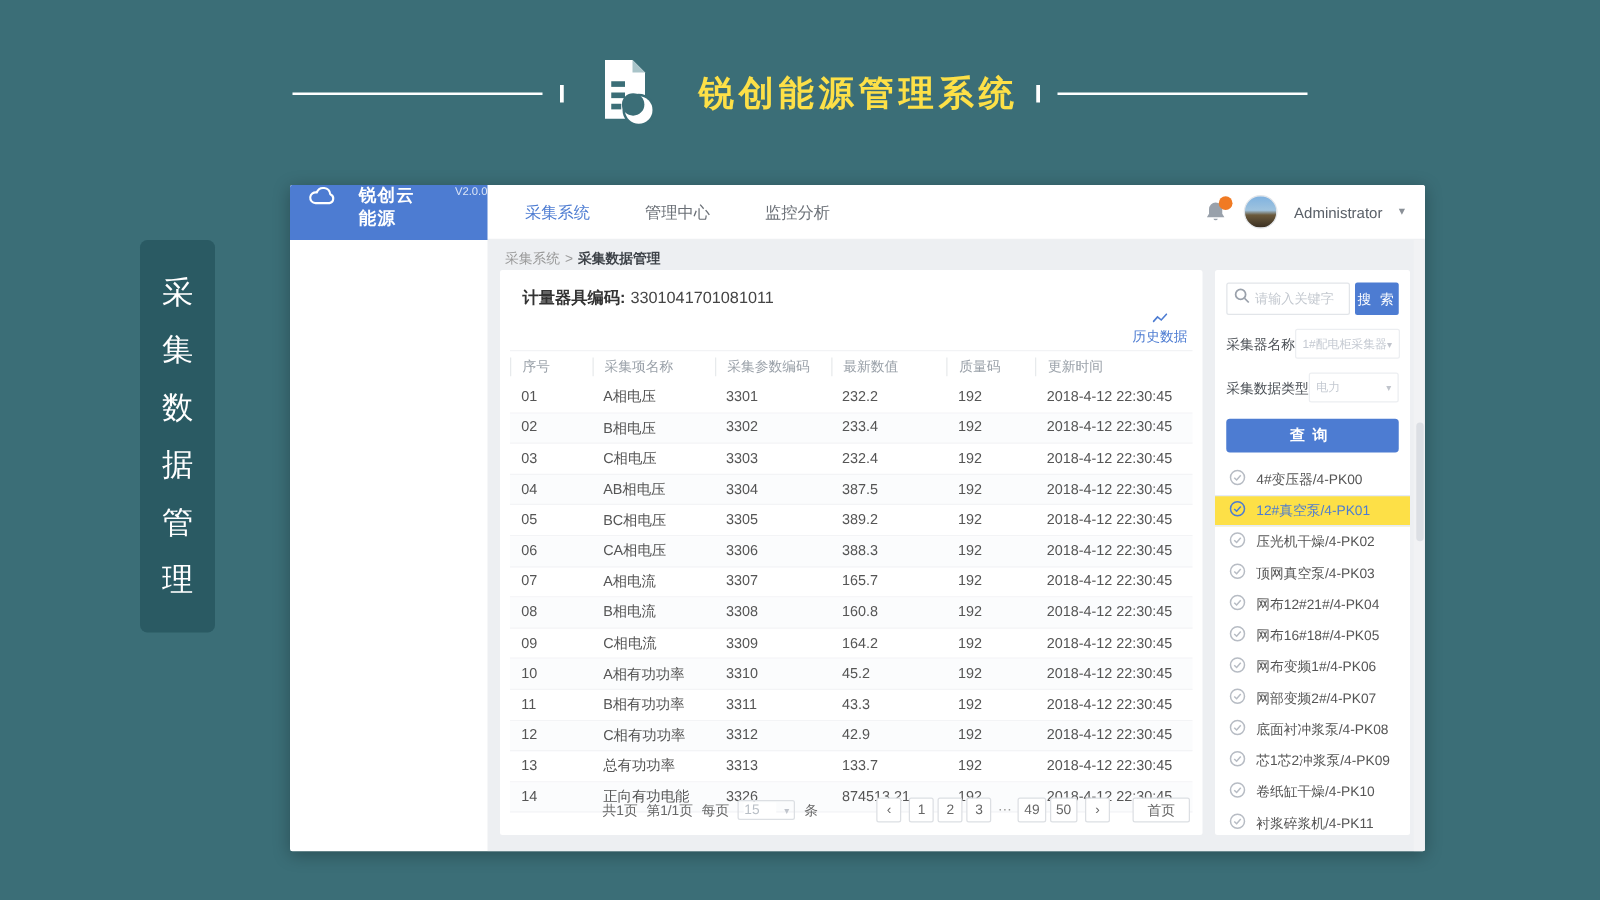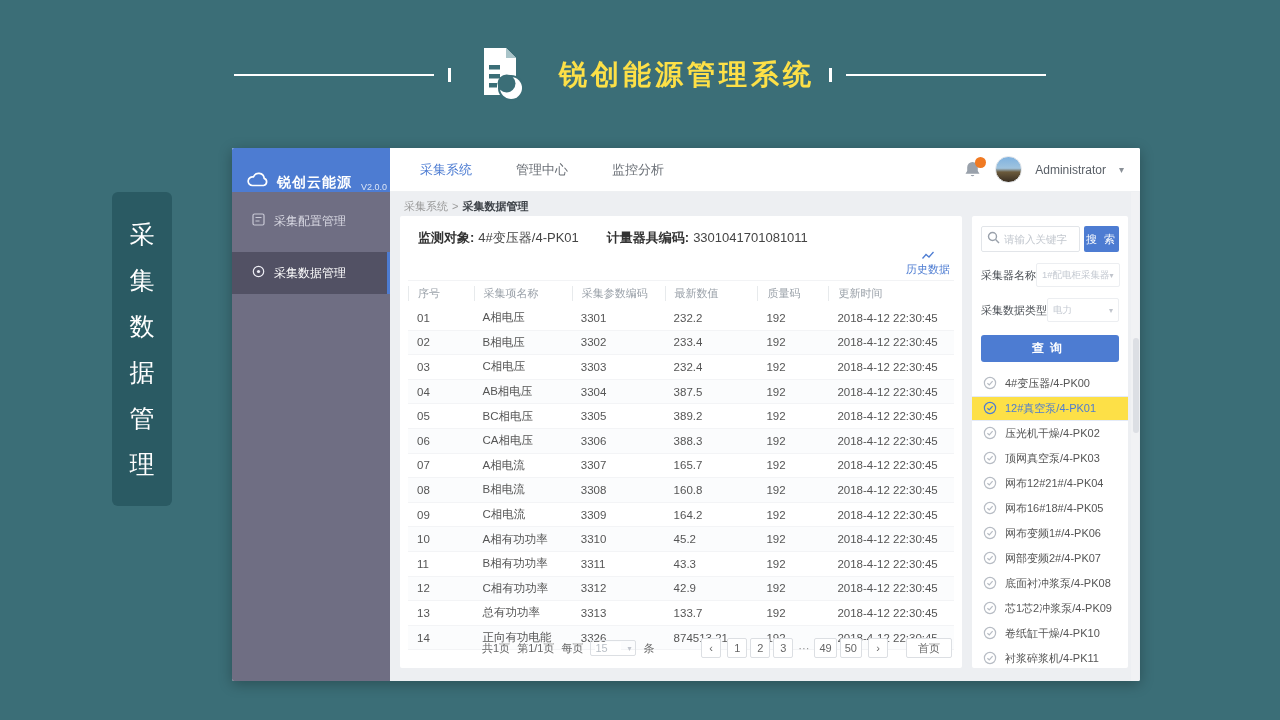--- a/index.html
+++ b/index.html
@@ -19,22 +19,22 @@
               background:#2A5A63; border-radius:6px; display:flex; flex-direction:column;
               align-items:center; justify-content:center; gap:21px; }
   .side-tab .ch { color:#fff; font-size:25px; line-height:1; }
 
   
   .window { position:absolute; left:232px; top:148px; width:908px; height:533px;
             background:#fff; box-shadow:0 3px 14px rgba(0,0,0,.28); border-radius:2px; overflow:hidden; }
 
   .topbar { position:absolute; top:0; left:0; right:0; height:44px; background:#fff;
             display:flex; align-items:center; border-bottom:1px solid #eef0f2; }
-  .logo { width:158px; height:44px; background:#4D7CD2; display:flex; align-items:flex-end;
-          padding-left:14px; gap:7px; flex:0 0 158px; }
+  .logo { width:158px; height:44px; background:#4D7CD2; display:flex; align-items:flex-start;
+          padding-left:14px; gap:17px; flex:0 0 158px; }
   .logo-name { color:#fff; font-size:14px; font-weight:bold; letter-spacing:1px; }
   .logo-ver { color:rgba(255,255,255,.8); font-size:9px; margin-left:2px; }
   .top-nav { display:flex; gap:44px; margin-left:30px; }
   .nav-item { font-size:13px; color:#6a6f76; cursor:pointer; }
   .nav-item.active { color:#4D7CD2; }
   .user-area { margin-left:auto; display:flex; align-items:center; gap:13px; padding-right:16px; }
   .bell-wrap { position:relative; width:18px; height:20px; }
   .badge { position:absolute; top:-3px; right:-4px; width:11px; height:11px; border-radius:50%;
            background:#F07A23; }
   .avatar { width:27px; height:27px; border-radius:50%;
@@ -166,46 +166,28 @@
           <path d="M6.7 15 a1.9 1.9 0 0 0 3.6 0 z" fill="#99A1AB"></path>
         </svg>
         <span class="badge"></span>
       </span>
       <span class="avatar"></span>
       <span class="user-name">Administrator</span>
       <span class="caret">▾</span>
     </div>
   </div>
 
-  <div class="side-menu" id="side-menu">
-      <div class="side-item">
-        <span><svg width="13" height="13" viewBox="0 0 13 13" fill="none" stroke="#C9C9D6" stroke-width="1.2">
-            <rect x="1" y="1" width="11" height="11" rx="1.5"></rect>
-            <line x1="3.5" y1="4.5" x2="9.5" y2="4.5"></line>
-            <line x1="3.5" y1="8" x2="7.5" y2="8"></line>
-          </svg></span>
-        <span>采集配置管理</span>
-      </div>
-      <div class="side-item active">
-        <span><svg width="13" height="13" viewBox="0 0 13 13" fill="none" stroke="#EDEDF4" stroke-width="1.2">
-            <circle cx="6.5" cy="6.5" r="5.2"></circle>
-            <circle cx="6.5" cy="6.5" r="1.6" fill="#EDEDF4" stroke="none"></circle>
-          </svg></span>
-        <span>采集数据管理</span>
-      </div>
-    </div>
 
   <div class="content">
     <div class="breadcrumb">
       <span>采集系统</span><span class="crumb-sep">&gt;</span><b>采集数据管理</b>
     </div>
 
     <div class="main-card">
       <div class="info-bar">
-        <span><span class="lbl">监测对象:</span><span class="val">4#变压器/4-PK01</span></span>
         <span><span class="lbl">计量器具编码:</span><span class="val">3301041701081011</span></span>
       </div>
       <div class="history-row">
         <span class="history-link">
           <span>
             <svg width="12" height="9" viewBox="0 0 12 9" fill="none" stroke="#4D7CD2" stroke-width="1.3">
               <polyline points="0.5,7.5 4,3.5 7,6 11.5,1"></polyline>
             </svg>
           </span>
           <span>历史数据</span>

